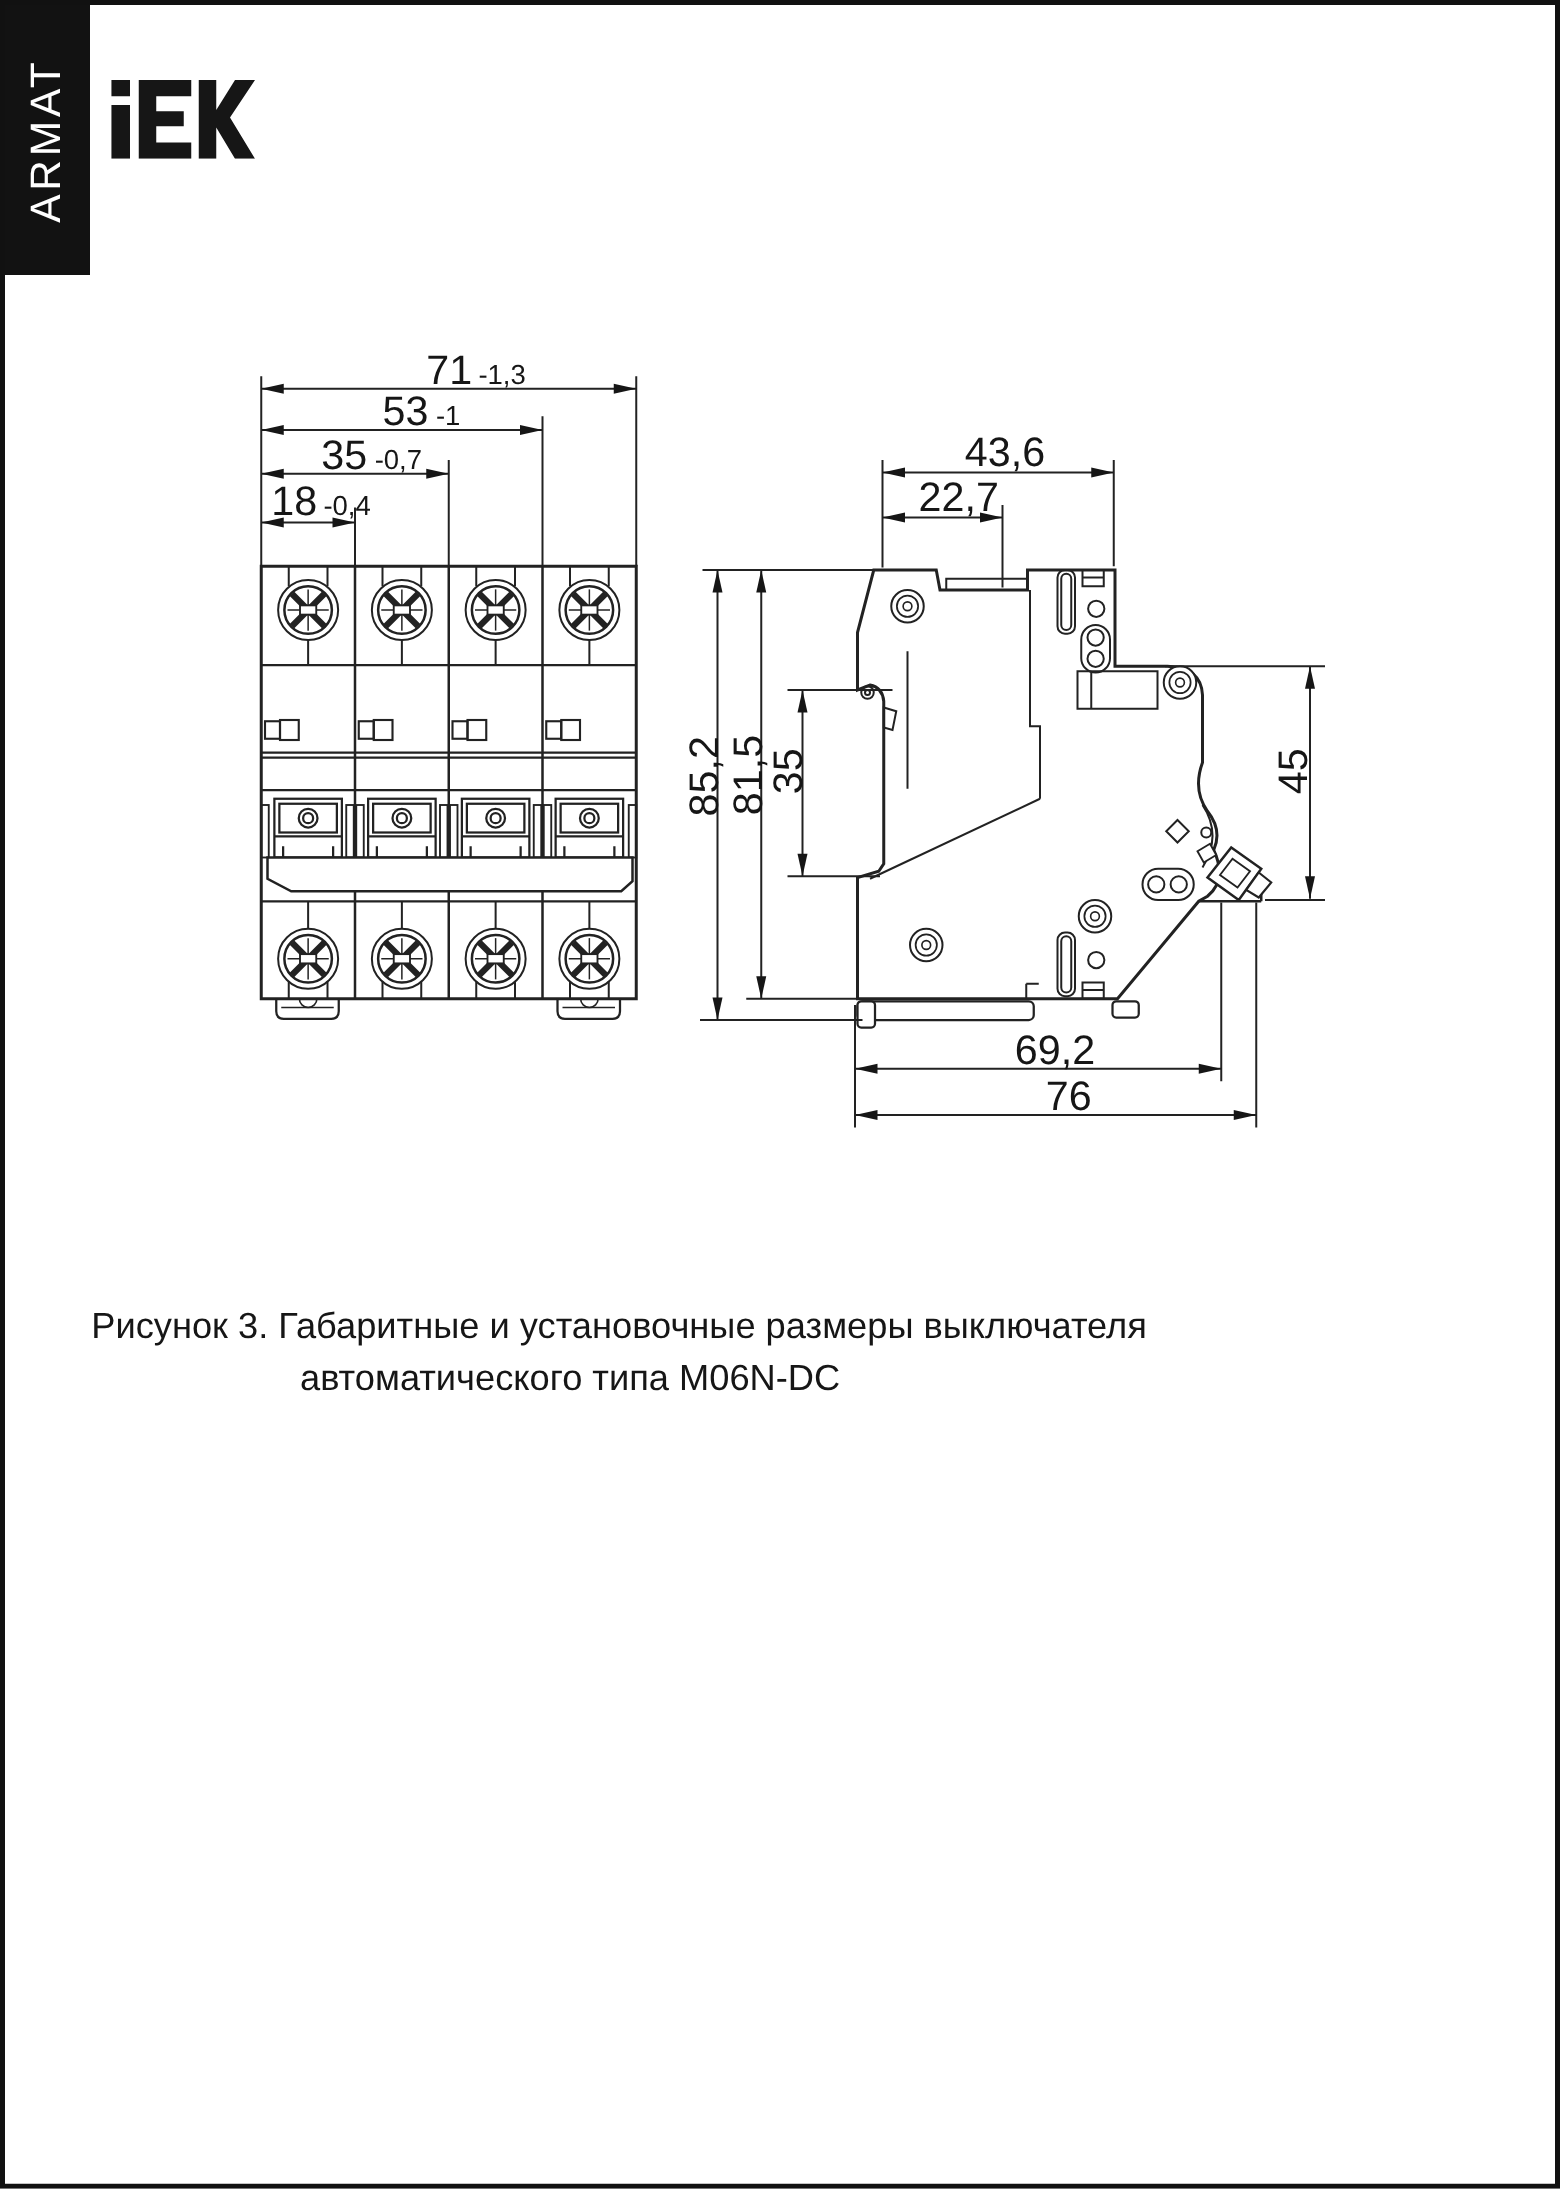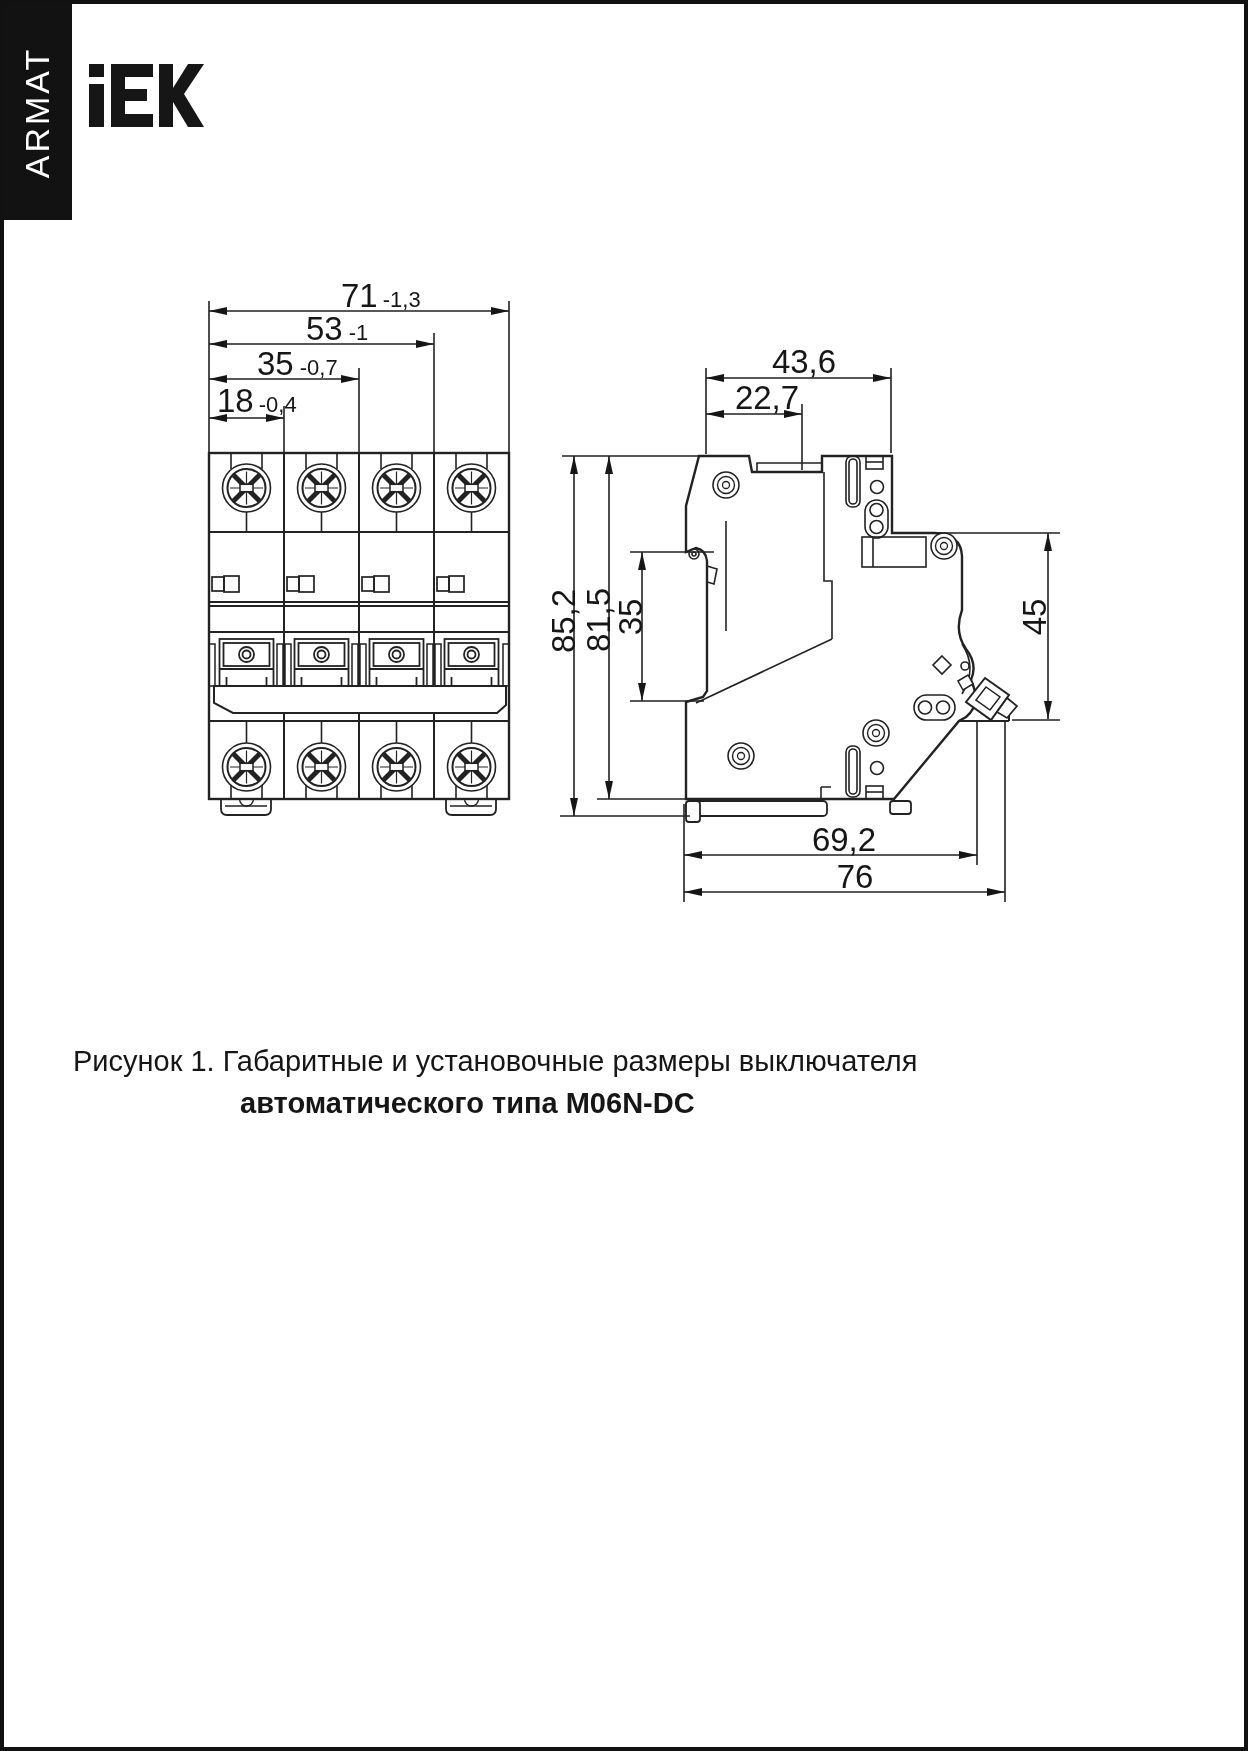--- a/index.html
+++ b/index.html
@@ -13,21 +13,21 @@
     display:flex;align-items:center;justify-content:center;
   }
   .brand-text{
     color:#fff;font-size:34px;letter-spacing:3px;
     transform:rotate(-90deg);white-space:nowrap;
   }
   .iek-logo{position:absolute;left:85px;top:60px;width:115px;height:63px;}
   .drawing-svg{position:absolute;left:0;top:0;width:1248px;height:940px;}
   .caption{position:absolute;left:69px;top:1036px;width:880px;color:#161616;
     font-size:29px;line-height:42px;}
-  .caption .cap2{padding-left:167px;font-weight:bold;}
+  .caption .cap2{padding-left:167px;}
   svg text{font-family:"Liberation Sans",sans-serif;fill:#161616;}
   .dimtxt{font-size:33px;}
   .toltxt{font-size:22px;}
 </style>
 </head>
 <body>
 
 <div class="page">
 
   <div class="brand-bar">
@@ -267,17 +267,17 @@
         <text transform="translate(594,616) rotate(-90)" text-anchor="middle" dominant-baseline="central" class="dimtxt">81,5</text>
         <text transform="translate(626,613) rotate(-90)" text-anchor="middle" dominant-baseline="central" class="dimtxt">35</text>
         <text transform="translate(1030,613) rotate(-90)" text-anchor="middle" dominant-baseline="central" class="dimtxt">45</text>
         <text x="840" y="847" text-anchor="middle" class="dimtxt">69,2</text>
         <text x="851" y="884" text-anchor="middle" class="dimtxt">76</text>
       </g>
     </g>
   </svg>
 
   <div class="caption">
-    <div>Рисунок 1. Габаритные и установочные размеры выключателя</div>
+    <div>Рисунок 3. Габаритные и установочные размеры выключателя</div>
     <div class="cap2">автоматического типа M06N-DC</div>
   </div>
 
 </div>
 
 </body></html>

